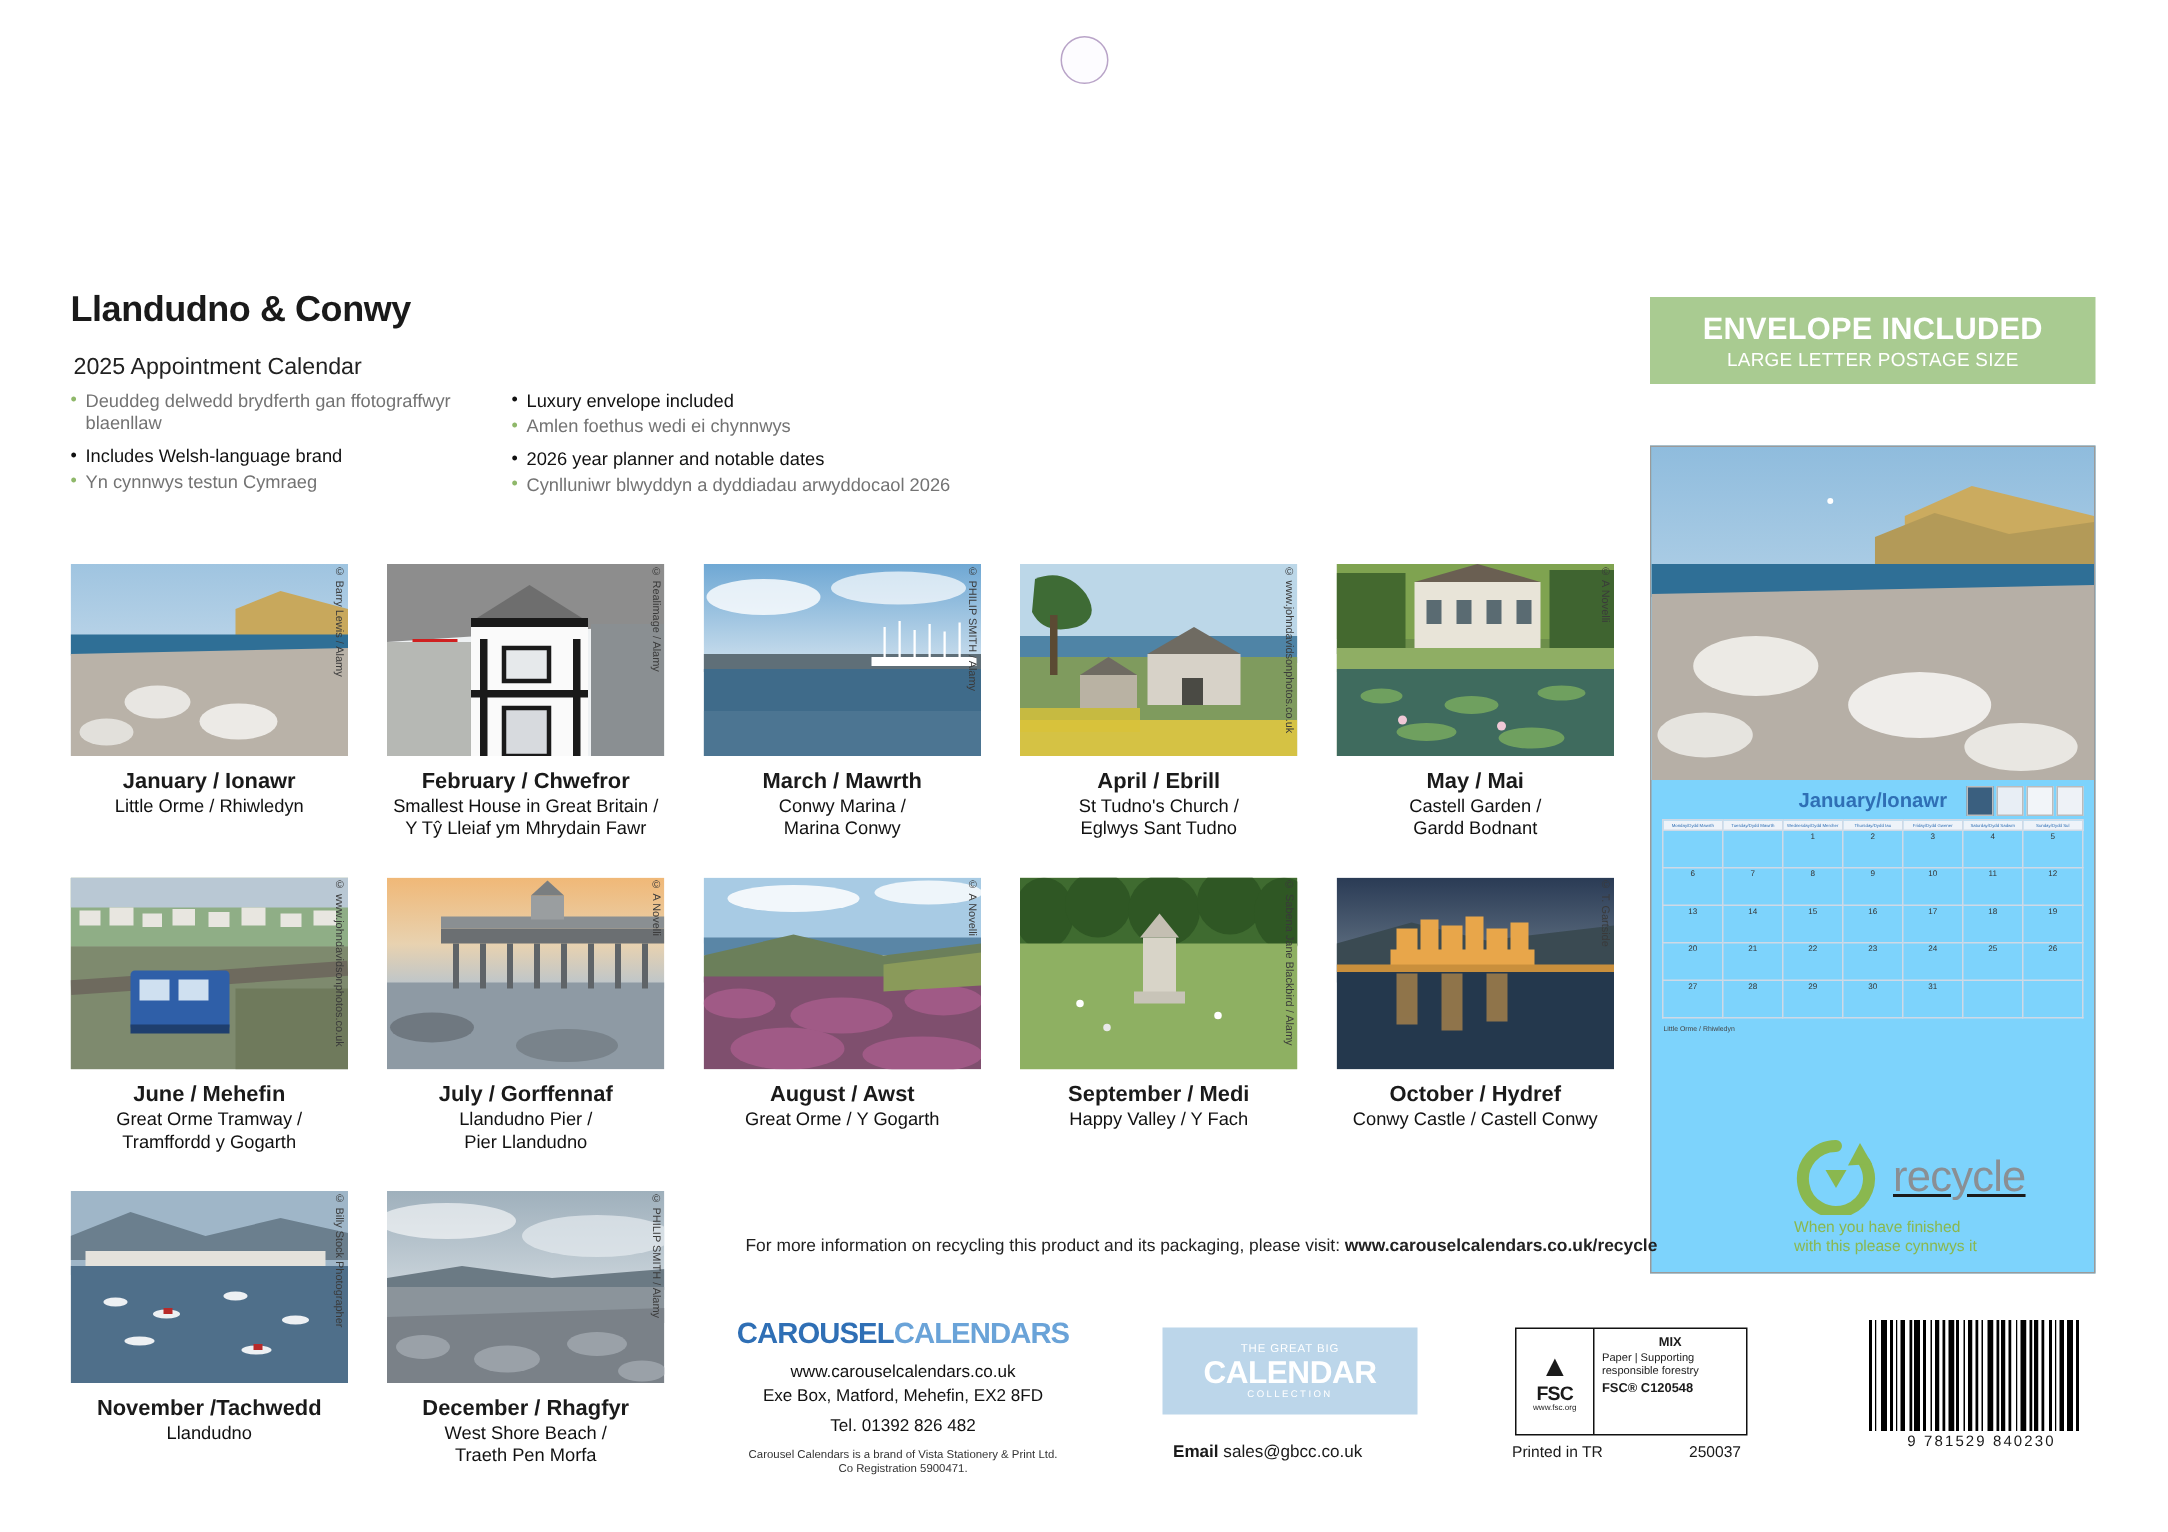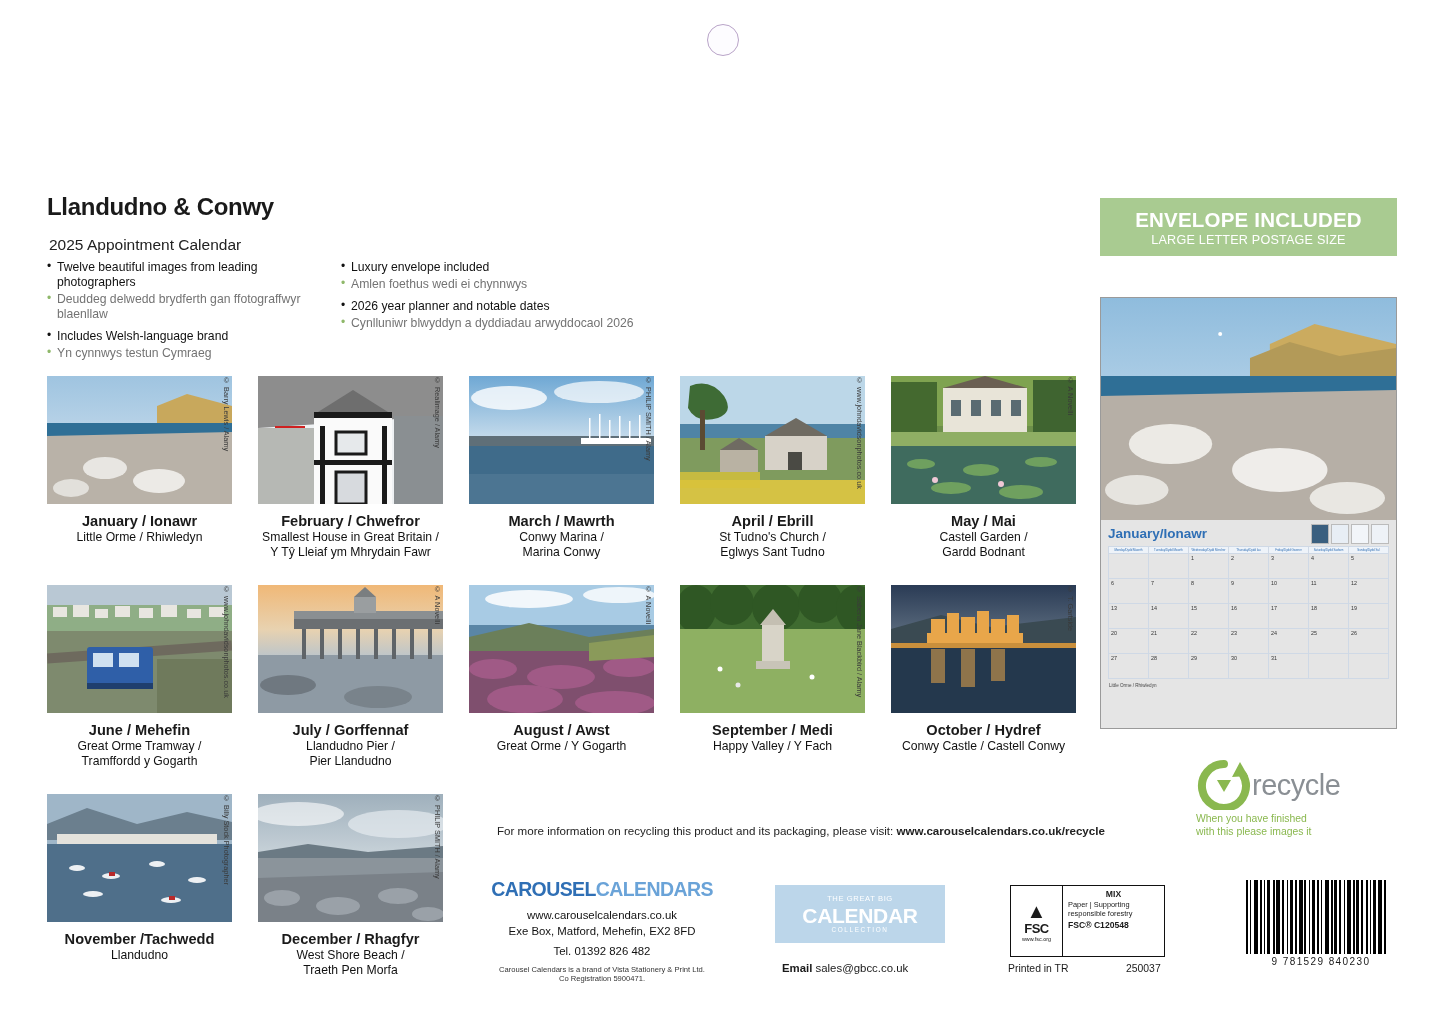--- a/index.html
+++ b/index.html
@@ -47,34 +47,34 @@
     position:absolute; right:-1px; top:0; height:128px; width:12px;
     writing-mode:vertical-rl; text-orientation:mixed;
     font-size:7.3px; color:#3a3a3a; line-height:11px;
     display:flex; align-items:flex-end; justify-content:flex-start;
     padding-bottom:2px; background:transparent;
   }
   .m-name { text-align:center; font-size:14.6px; font-weight:bold; margin-top:9px; }
   .m-sub { text-align:center; font-size:12.2px; line-height:15px; margin-top:1px; color:#111; }
 
   
-  .preview { position:absolute; left:1100px; top:297px; width:297px; height:432px; border:1px solid #9a9a9a; background:#e5e5e5; }
+  .preview { position:absolute; left:1100px; top:297px; width:297px; height:552px; border:1px solid #9a9a9a; background:#7dd3fc;text-align:center; }
   .preview-photo { width:100%; height:222px; display:block; }
   .preview-cal { padding:6px 7px 4px 7px; position:relative; }
   .preview-cal h4 { margin:0; font-size:13.5px; color:#2f6fb5; font-weight:bold; }
   .mini-grid { width:100%; border-collapse:collapse; margin-top:5px; }
   .mini-grid th { font-size:2.9px; color:#2f6fb5; border:0.5px solid #cfd9e6; background:#eef3f9; height:7px; font-weight:normal; }
   .mini-grid td { font-size:5.4px; color:#333; border:0.5px solid #cfd9e6; height:25px; vertical-align:top; padding:1px 2px; width:14.28%; }
   .prev-thumbs { position:absolute; right:7px; top:4px; display:flex; gap:2px; }
   .prev-thumbs .t { width:18px; height:20px; border:0.5px solid #bbb; }
   .preview-foot { font-size:4.6px; color:#444; padding:0 8px 4px; display:flex; justify-content:space-between; }
 
   
   .recycle { position:absolute; left:1196px; top:760px; width:200px; }
-  .recycle-top { display:flex; align-items:center; gap:0; }
+  .recycle-top { display:flex; align-items:center; gap:10px;text-decoration:underline; }
   .recycle-word { font-size:29px; color:#8a8f94; letter-spacing:-0.5px; }
   .recycle-txt { font-size:10.4px; color:#8ab84f; line-height:12.5px; margin-top:3px; }
 
   .recycle-note {
     position:absolute; left:497px; top:824px; font-size:11.6px; color:#222;
   }
   .recycle-note b { font-weight:bold; }
 
   
   .carousel { position:absolute; left:487px; top:878px; width:230px; text-align:center; }
@@ -119,21 +119,20 @@
 </style>
 </head>
 <body>
 
 <div class="hang-hole"></div>
 
 <div class="title">Llandudno &amp; Conwy</div>
 <div class="subtitle">2025 Appointment Calendar</div>
 
 <div class="bullets-col1">
-  <div class="blt">Twelve beautiful images from leading photographers</div>
   <div class="blt welsh">Deuddeg delwedd brydferth gan ffotograffwyr blaenllaw</div>
   <div class="blt" style="margin-top:7px">Includes Welsh-language brand</div>
   <div class="blt welsh">Yn cynnwys testun Cymraeg</div>
 </div>
 <div class="bullets-col2">
   <div class="blt">Luxury envelope included</div>
   <div class="blt welsh">Amlen foethus wedi ei chynnwys</div>
   <div class="blt" style="margin-top:7px">2026 year planner and notable dates</div>
   <div class="blt welsh">Cynlluniwr blwyddyn a dyddiadau arwyddocaol 2026</div>
 </div>
@@ -582,21 +581,21 @@
 <div class="recycle">
   <div class="recycle-top">
     <svg width="56" height="50" viewBox="0 0 56 50">
       <path d="M28 4 a22 22 0 1 0 19 11" fill="none" stroke="#8ab84f" stroke-width="8" stroke-linecap="round"></path>
       <path d="M44 2 L52 16 L36 17 Z" fill="#8ab84f"></path>
       <path d="M21 20 L28 32 L35 20 Z" fill="#8ab84f"></path>
     </svg>
     <span class="recycle-word">recycle</span>
   </div>
   <div class="recycle-txt">When you have finished</div>
-  <div class="recycle-txt" style="margin-top:0">with this please images it</div>
+  <div class="recycle-txt" style="margin-top:0">with this please cynnwys it</div>
 </div>
 
 <div class="recycle-note">
   <span>For more information on recycling this product and its packaging, please visit: </span><b>www.carouselcalendars.co.uk/recycle</b>
 </div>
 
 <div class="carousel">
   <div class="logo"><span>CAROUSEL</span><span class="b">CALENDARS</span></div>
   <div class="addr">www.carouselcalendars.co.uk</div>
   <div class="addr" style="margin-top:0">Exe Box, Matford, Mehefin, EX2 8FD</div>

